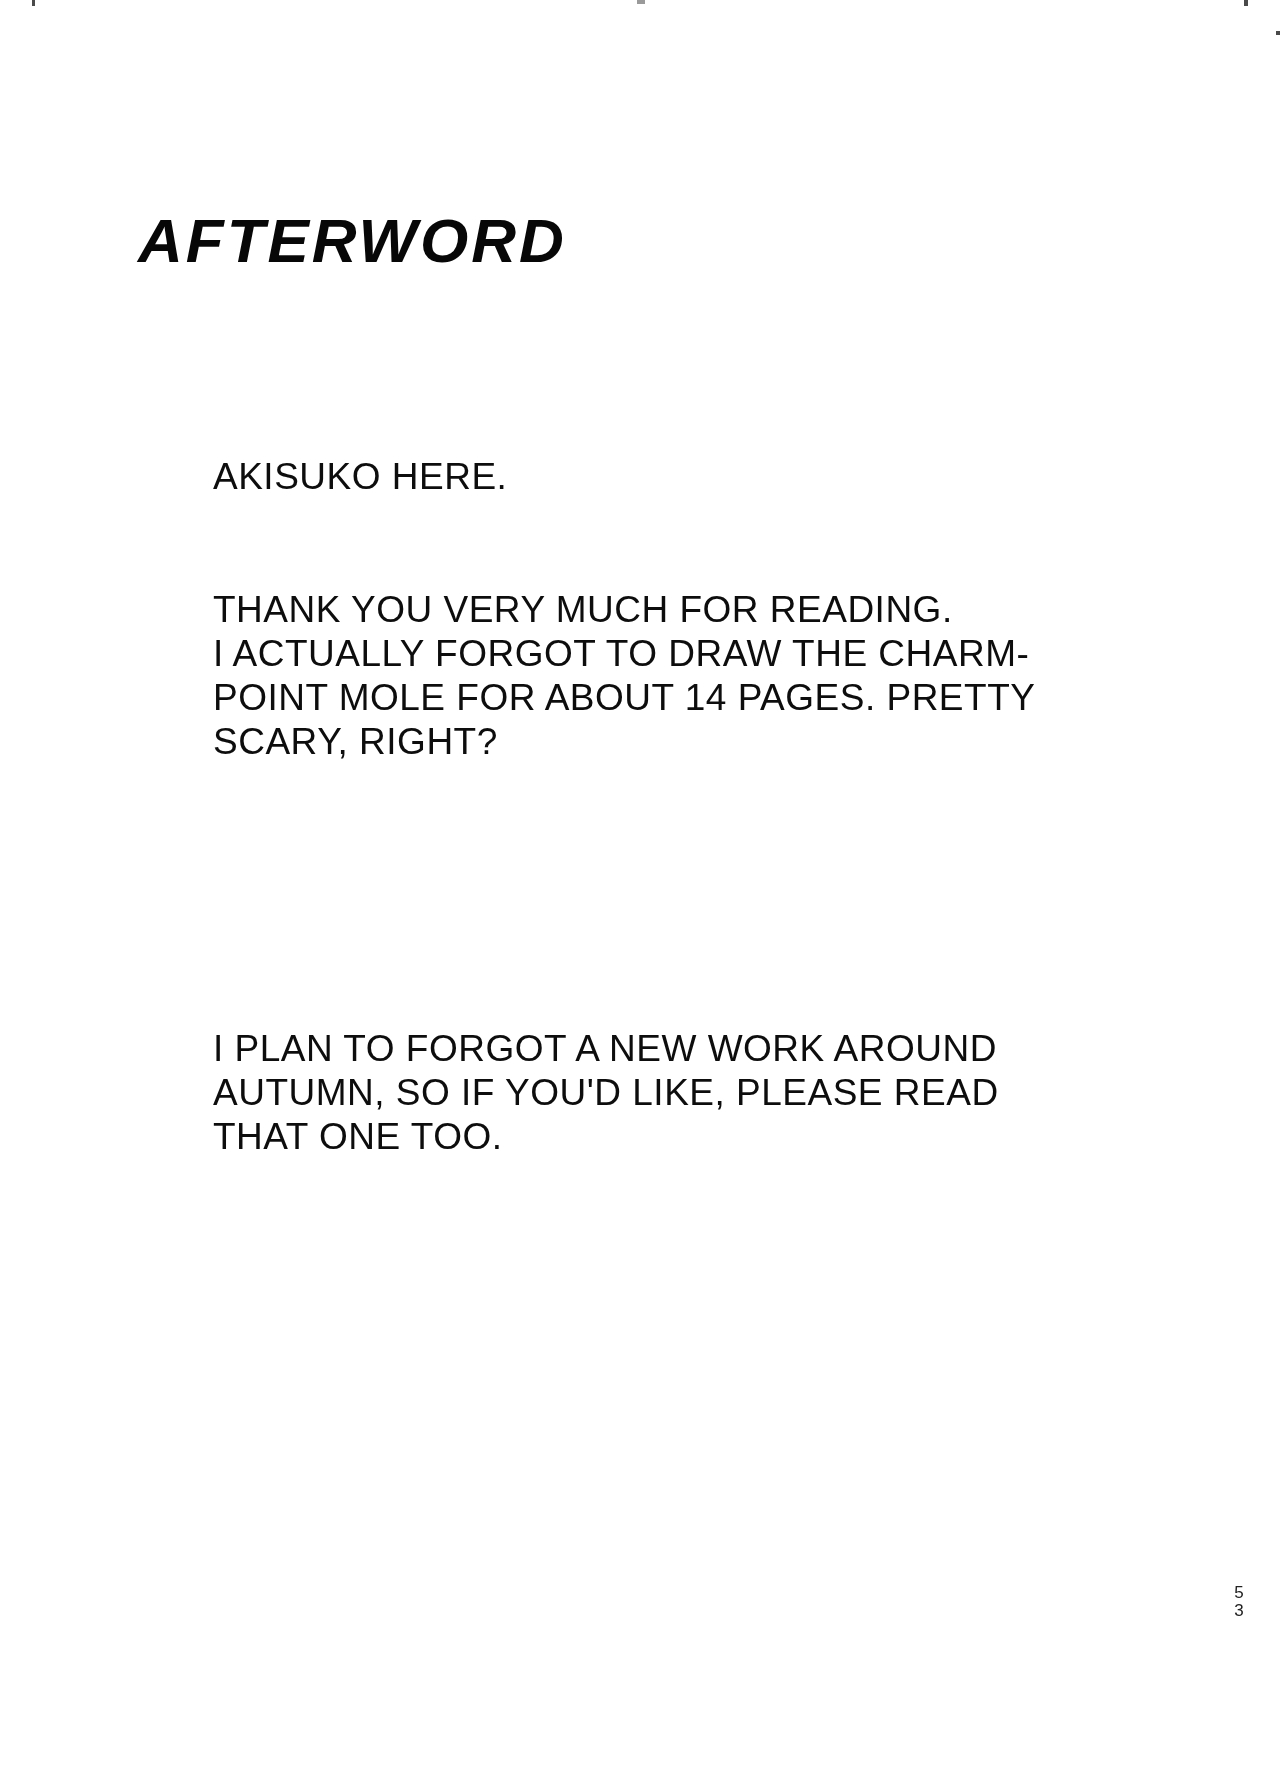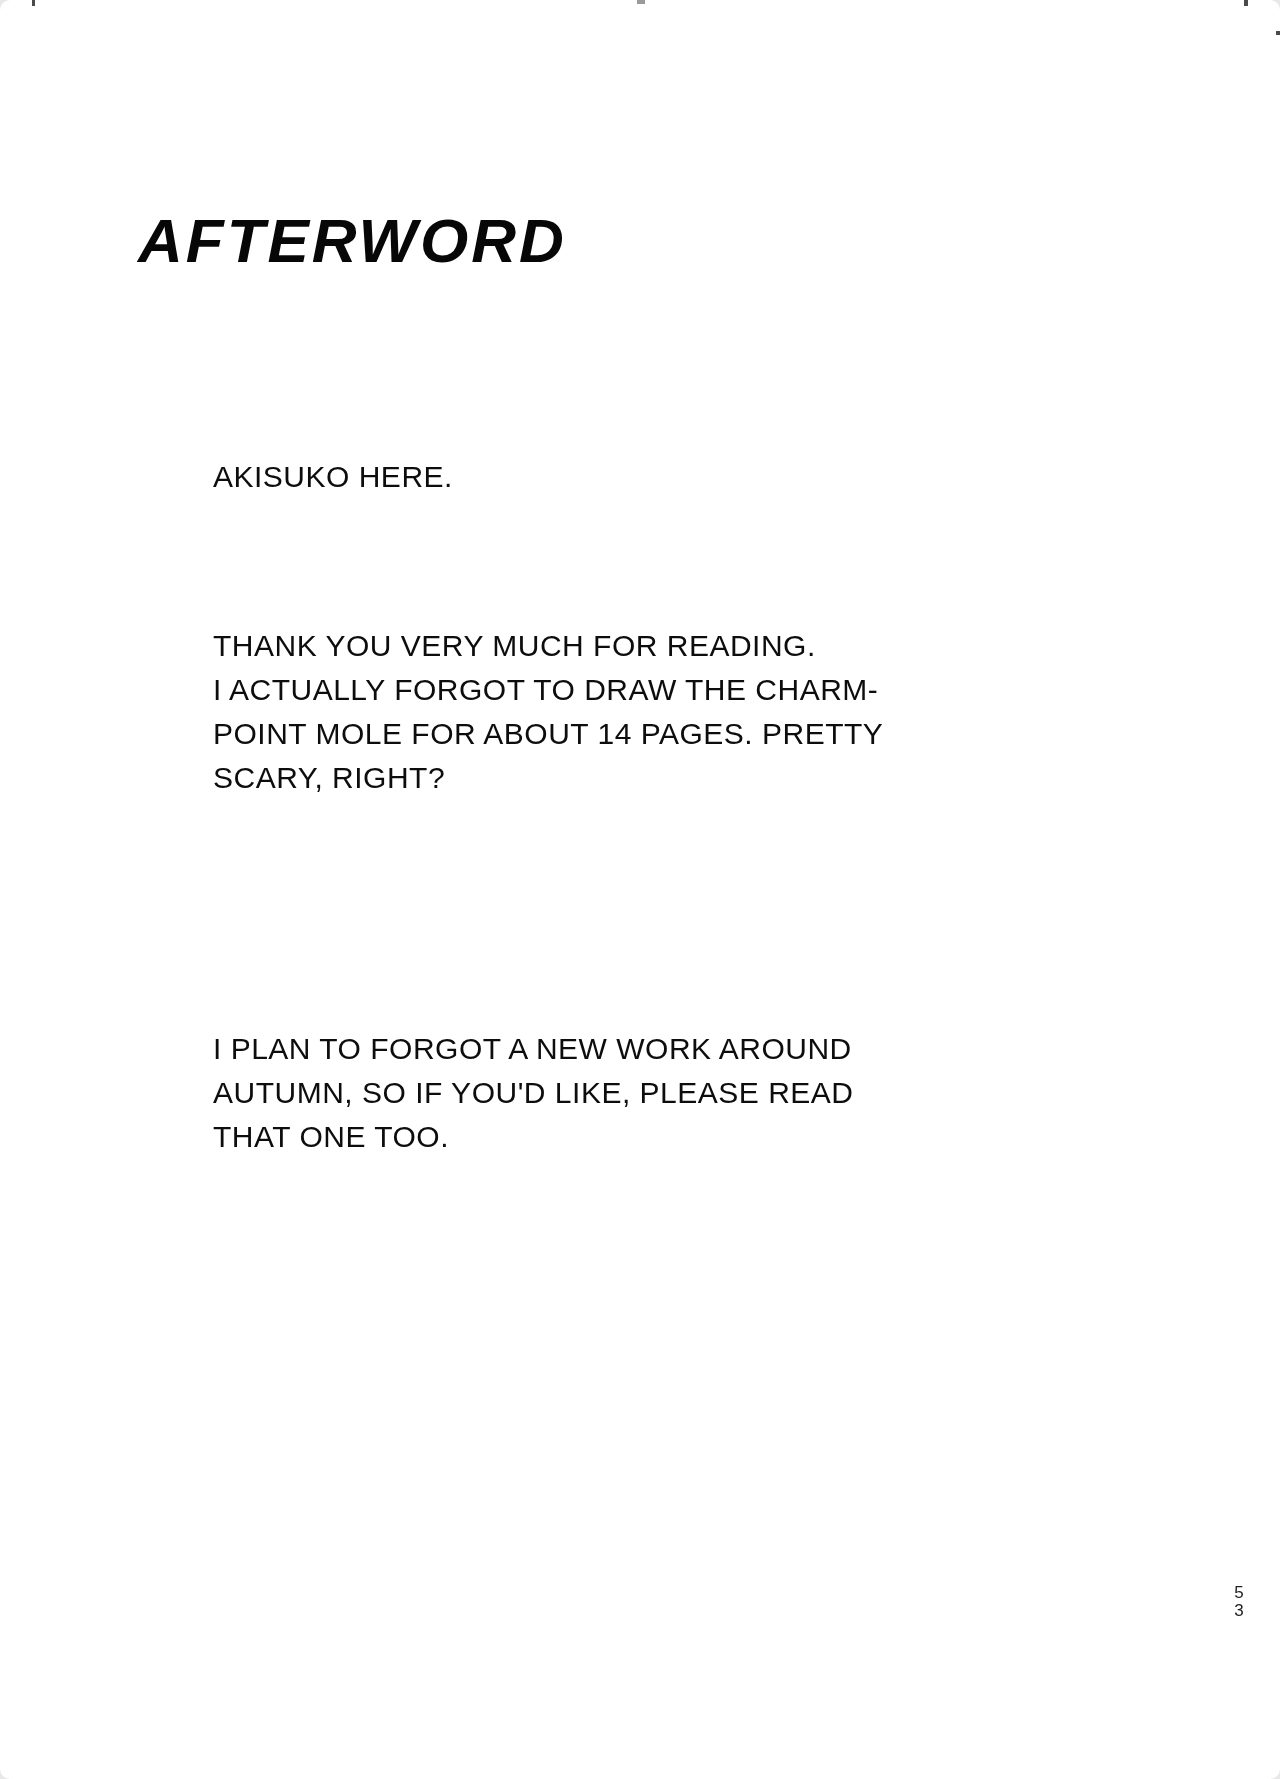--- a/index.html
+++ b/index.html
@@ -8,46 +8,45 @@
     background: #e8e8e8;
   }
   .page {
     position: relative;
     width: 1280px;
     height: 1779px;
     background: #ffffff;
     overflow: hidden;
     font-family: "Liberation Sans", sans-serif;
     color: #0d0d0d;
-    border-radius: 10px;
   }
   .title {
     position: absolute;
     left: 138px;
     top: 205px;
     font-family: "Liberation Sans", sans-serif;
     font-size: 62px;
     font-weight: bold;
     font-style: italic;
     letter-spacing: 3px;
     color: #070707;
     white-space: nowrap;
   }
   .body-text {
     position: absolute;
     left: 213px;
     width: 1010px;
-    font-size: 30px;
+    font-size: 37px;
     line-height: 44px;
     letter-spacing: 0.5px;
     color: #0d0d0d;
     white-space: pre-line;
   }
   .p1 { top: 455px; }
-  .p2 { top: 588px; margin-top: 36px; }
+  .p2 { top: 588px; }
   .p3 { top: 851px; }
   .p4 { top: 1027px; }
   .page-number {
     position: absolute;
     left: 1231px;
     top: 1584px;
     font-size: 17px;
     line-height: 18px;
     color: #222222;
     text-align: center;

